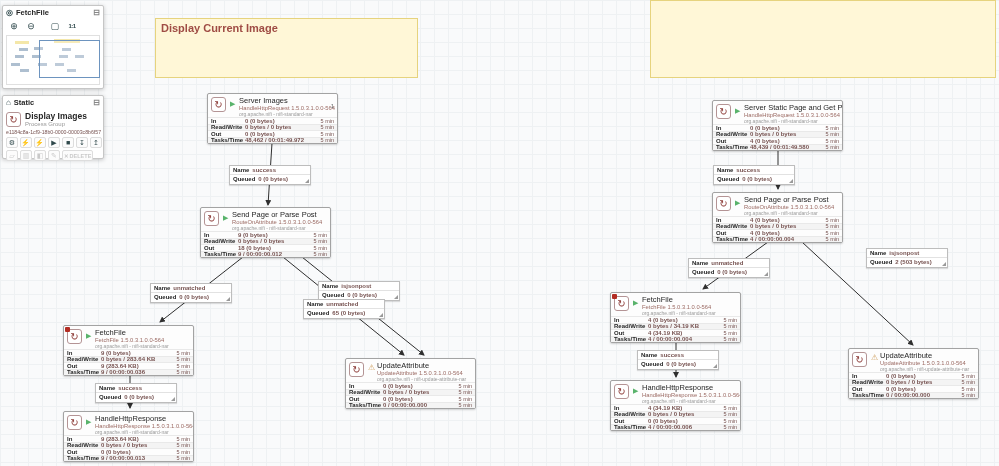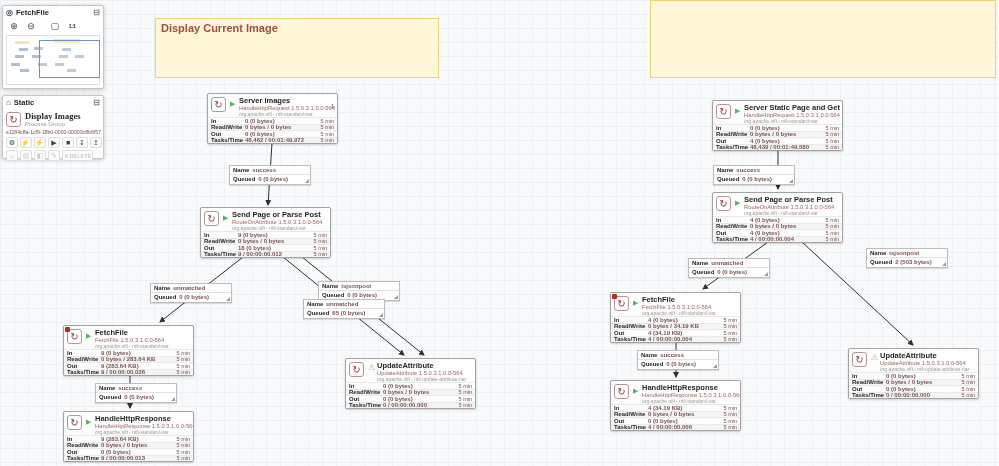--- a/index.html
+++ b/index.html
@@ -33,21 +33,21 @@
   .phead { position:relative; height:23px; }
   .picon { position:absolute; left:3px; top:3px; width:15px; height:15px;
            border:1px solid #b49495; border-radius:3px; color:#8c3a36;
            font-size:10px; line-height:14px; text-align:center; background:#fff; }
   .restricted { position:absolute; left:1px; top:1px; width:5px; height:5px;
                 background:#b32d23; border-radius:1px; }
   .rstat { position:absolute; left:22px; top:6px; font-size:7px; line-height:7px; }
   .run  { color:#59b36b; }
   .warn { color:#cf9f5d; font-size:8px; top:5px; }
   .ptit { margin-left:31px; padding-top:2px; overflow:hidden; }
-  .pname  { font-size:7.5px; font-weight:bold; color:#262626; white-space:nowrap; overflow:hidden; }
+  .pname  { font-size:7.5px; font-weight:normal; color:#262626; white-space:nowrap; overflow:hidden; }
   .ptype  { font-size:5.8px; color:#9c6b64; white-space:nowrap; overflow:hidden; }
   .pbundle{ font-size:5px; color:#9a9a9a; white-space:nowrap; overflow:hidden; }
   .threads{ position:absolute; right:3px; top:9px; font-size:6px; color:#666; }
   .srow { display:flex; align-items:center; height:6.6px; padding:0 3px;
           font-size:6px; line-height:6.6px; border-top:1px solid #e9e9e9; white-space:nowrap; }
   .srow.a { background:#fdfdfd; } .srow.b { background:#f4f4f4; }
   .sl { font-weight:bold; color:#262626; width:34px; flex:none; }
   .sv { color:#775351; font-weight:bold; flex:1; overflow:hidden; }
   .sw { color:#775351; font-size:5.5px; flex:none; }
   
@@ -64,37 +64,37 @@
   .tbtn.small-text { font-size:6px; font-weight:bold; letter-spacing:-0.5px; }
   .gap { width:4px; }
   .minimap { position:relative; margin:1px 3px 3px; height:50px; background:#fff; border:1px solid #e0e0e0; }
   .mm-note { position:absolute; background:#f4e7a9; }
   .mm-node { position:absolute; background:#aebfd0; }
   .mm-view { position:absolute; border:1px solid #6d94bf; background:rgba(255,255,255,.2); }
   
   .op-body { display:flex; align-items:flex-start; padding:3px 3px 0; }
   .op-icon { width:15px; height:15px; border:1px solid #b49495; border-radius:3px; color:#8c3a36;
              font-size:10px; line-height:14px; text-align:center; flex:none; margin-right:4px; }
-  .op-name { font-size:8.5px; font-weight:bold; color:#262626; line-height:9px;font-family:Liberation Serif, serif; }
+  .op-name { font-size:8.5px; font-weight:bold; color:#262626; line-height:9px; }
   .op-type { font-size:6px; color:#999; }
   .op-id { padding:2px 3px 1px; font-size:5.2px; color:#775351; white-space:nowrap; overflow:hidden; }
   .op-row { display:flex; gap:2px; padding:1px 3px; }
   .obtn { min-width:12px; height:11px; border:1px solid #ddd; border-radius:2px; background:#fcfcfc;
           display:flex; align-items:center; justify-content:center; font-size:7px;
           color:#30494c; cursor:pointer; padding:0 1px; }
   .obtn.disabled { color:#c9c9c9; cursor:default; }
   .obtn.bolt { color:#d3b558; }
   .obtn.wide { font-size:5.5px; font-weight:bold; gap:1px; }
 </style>
 </head>
 <body>
 
 <div class="canvas">
 
-  <div class="note" style="left:155px;top:18px;width:284px;height:60px;">
+  <div class="note" style="left:155px;top:18px;width:263px;height:60px;">
     <div class="note-title">Display Current Image</div>
   </div>
   <div class="note" style="left:650px;top:0px;width:346px;height:78px;">
     <div class="note-title"></div>
   </div>
 
   <svg class="wires" width="999" height="466">
     <defs>
       <marker id="arw" markerWidth="7" markerHeight="7" refX="5" refY="3" orient="auto">
         <path d="M0,0 L6,3 L0,6 z" fill="#2f2f2f"></path>

